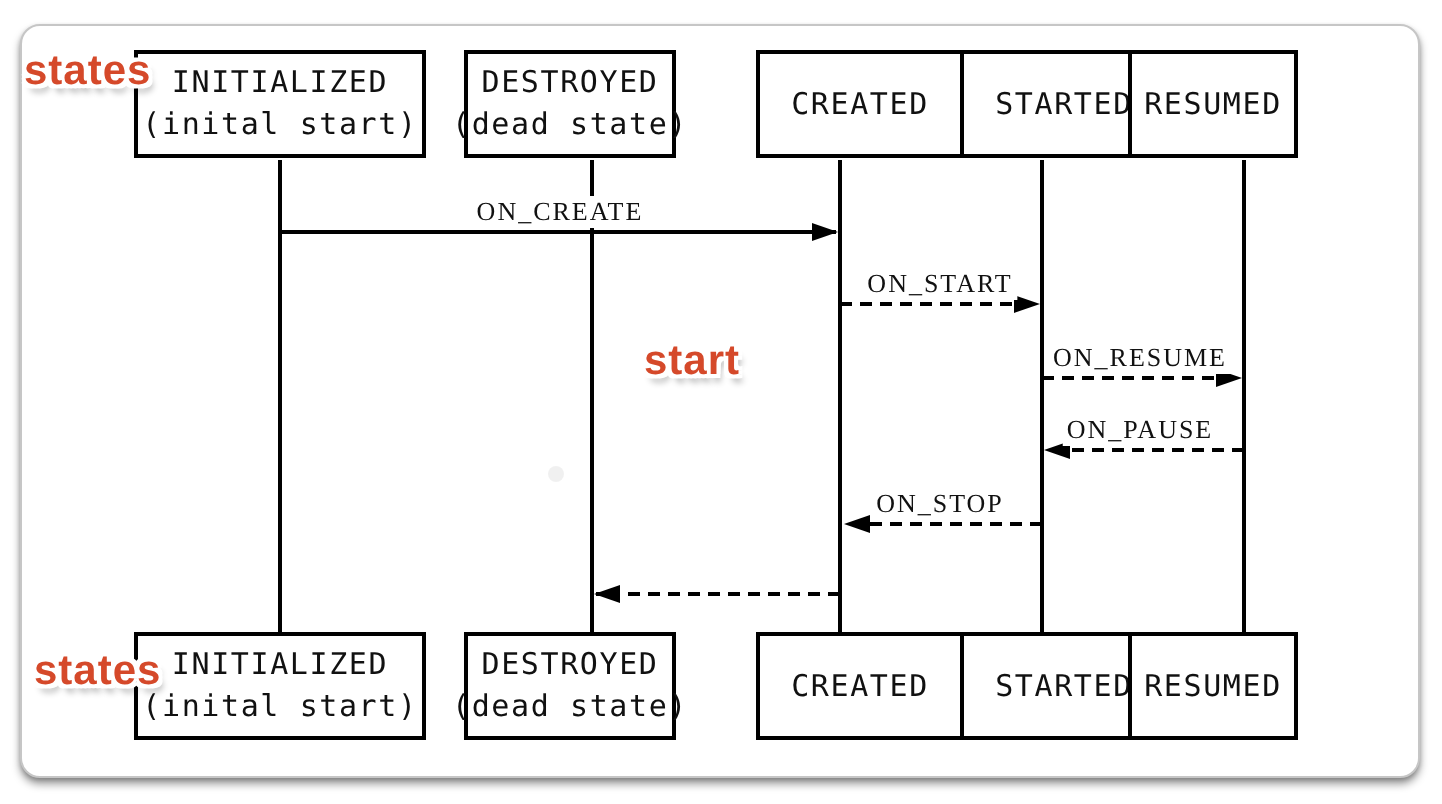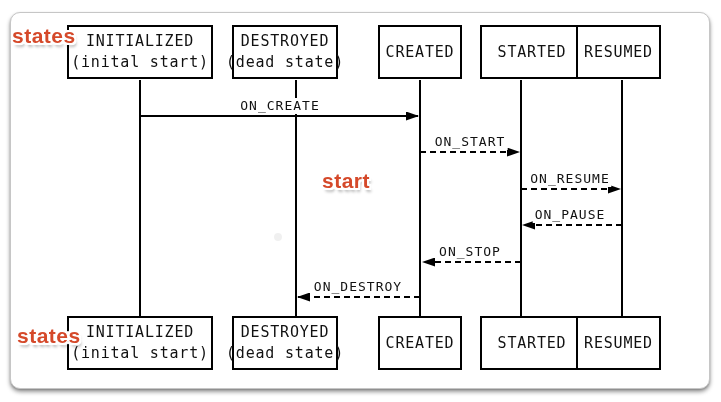--- a/index.html
+++ b/index.html
@@ -41,34 +41,35 @@
     font-size: 15px;
     letter-spacing: 0.8px;
     line-height: 21px;
     color: #111;
     white-space: nowrap;
   }
   .row-top { top: 25px; }
   .row-bottom { top: 316px; }
   .b-init    { left: 67px;  width: 146px; }
   .b-dest    { left: 232px; width: 106px; }
-  .b-created { left: 378px; width: 84px; }
+  .b-created { left: 378px; width: 104px; }
   .b-started { left: 480px; width: 104px; }
-  .b-resumed { left: 576px; width: 85px; }
+  .b-resumed { left: 564px; width: 85px; }
   .alabel {
     position: absolute;
     z-index: 2;
     transform: translateX(-50%);
     background: #ffffff;
     padding: 0 2px;
     font-size: 13px;
     letter-spacing: 1px;
     line-height: 16px;
     color: #111;
     white-space: nowrap;
+    font-family: Liberation Serif, serif;
   }
   .al-create  { left: 280px; top: 98px; }
   .al-start   { left: 470px; top: 134px; }
   .al-resume  { left: 570px; top: 171px; }
   .al-pause   { left: 570px; top: 207px; }
   .al-stop    { left: 470px; top: 244px; }
   .al-destroy { left: 358px; top: 279px; }
   .tag {
     position: absolute;
     z-index: 3;
@@ -159,19 +160,18 @@
   </div>
   <div class="sbox row-bottom b-resumed">
     <div>RESUMED</div>
   </div>
 
   <div class="alabel al-create">ON_CREATE</div>
   <div class="alabel al-start">ON_START</div>
   <div class="alabel al-resume">ON_RESUME</div>
   <div class="alabel al-pause">ON_PAUSE</div>
   <div class="alabel al-stop">ON_STOP</div>
-  <div class="alabel al-destroy">ON_DESTROY</div>
 
   <div class="tag tag-states-top">states</div>
   <div class="tag tag-events">start</div>
   <div class="tag tag-states-bottom">states</div>
 
 </div>
 
 </body></html>

